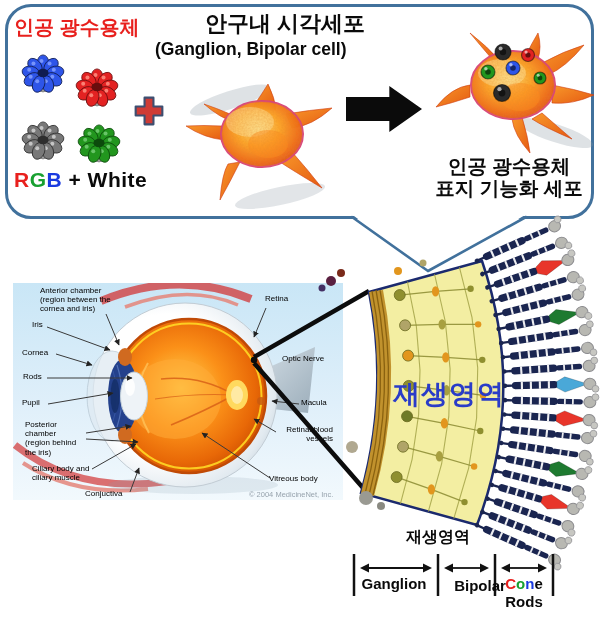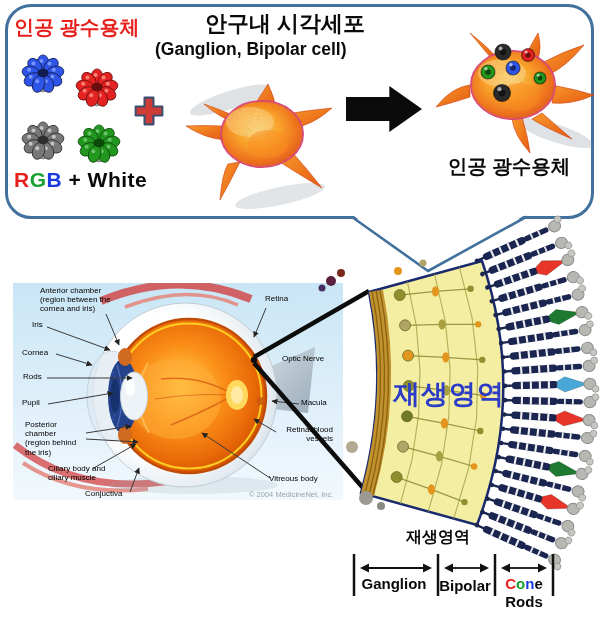--- a/index.html
+++ b/index.html
@@ -208,20 +208,21 @@
         <circle cx="110" cy="53" r="2.4000000000000004" fill="rgba(0,0,0,0.55)"></circle>
         <circle cx="108.2" cy="50.3" r="1.5" fill="rgba(255,255,255,0.6)"></circle>
         <circle cx="72" cy="68" r="8.5" fill="#2a2a2a" stroke="rgba(0,0,0,0.5)" stroke-width="1.2"></circle>
         <circle cx="72" cy="68" r="3.4000000000000004" fill="rgba(0,0,0,0.55)"></circle>
         <circle cx="69.45" cy="64.175" r="2.125" fill="rgba(255,255,255,0.6)"></circle>
       </g>
   </svg>
 
   <div class="result abs">
     <div>인공 광수용체</div>
+    <div>표지 기능화 세포</div>
   </div>
 
   <div class="eyepanel abs">
     <svg width="330" height="217" viewBox="0 0 330 217" style="position:absolute;left:0;top:0">
       <defs>
         <radialGradient id="eyeGrad" cx="45%" cy="45%" r="60%">
           <stop offset="0%" stop-color="#ffd24f"></stop>
             <stop offset="45%" stop-color="#fb9018"></stop>
           <stop offset="80%" stop-color="#e86807"></stop>
             <stop offset="100%" stop-color="#cc4e00"></stop>
@@ -292,21 +293,21 @@
     <div class="eyelbl" style="left:19px;top:37px">Iris</div>
     <div class="eyelbl" style="left:9px;top:65px">Cornea</div>
     <div class="eyelbl" style="left:10px;top:89px">Rods</div>
     <div class="eyelbl" style="left:9px;top:115px">Pupil</div>
     <div class="eyelbl" style="left:12px;top:137px">
       <div>Posterior</div>
       <div>chamber</div>
       <div>(region behind</div>
       <div>the iris)</div>
     </div>
-    <div class="eyelbl" style="left:35px;top:181px">
+    <div class="eyelbl" style="left:19px;top:181px">
       <div>Ciliary body and</div>
       <div>ciliary muscle</div>
     </div>
     <div class="eyelbl" style="left:72px;top:206px">Conjuctiva</div>
     <div class="eyelbl" style="left:252px;top:11px">Retina</div>
     <div class="eyelbl" style="left:269px;top:71px">Optic Nerve</div>
     <div class="eyelbl" style="left:288px;top:115px">Macula</div>
     <div class="eyelbl" style="left:262px;top:142px;width:58px;text-align:right">
       <div>Retinal blood</div>
       <div>vessels</div>
@@ -660,18 +661,18 @@
       <polygon points="444,568 453,563.5 453,572.5" fill="#111"></polygon>
       <polygon points="489,568 480,563.5 480,572.5" fill="#111"></polygon>
       <line x1="508" y1="568" x2="540" y2="568" stroke="#111" stroke-width="1.8"></line>
       <polygon points="501,568 510,563.5 510,572.5" fill="#111"></polygon>
       <polygon points="547,568 538,563.5 538,572.5" fill="#111"></polygon>
     </svg>
 
   <div class="regen abs" style="color: rgb(42, 60, 200); margin-top: 10px;">재생영역</div>
   <div class="ctype abs">재생영역</div>
   <div class="sclbl abs" style="left:350px;top:575px;width:88px">Ganglion</div>
-  <div class="sclbl abs" style="left:435px;top:577px;width:60px">Bipolar</div>
+  <div class="sclbl abs" style="left:450px;top:577px;width:60px">Bipolar</div>
   <div class="sclbl abs" style="left:496px;top:575px;width:56px">
     <span style="color: rgb(232, 32, 29);">C</span><span style="color: rgb(24, 160, 48);">o</span><span style="color: rgb(26, 58, 224);">n</span><span>e</span>
   </div>
   <div class="sclbl abs" style="left:496px;top:593px;width:56px">Rods</div>
 </div>
 
 </body></html>

